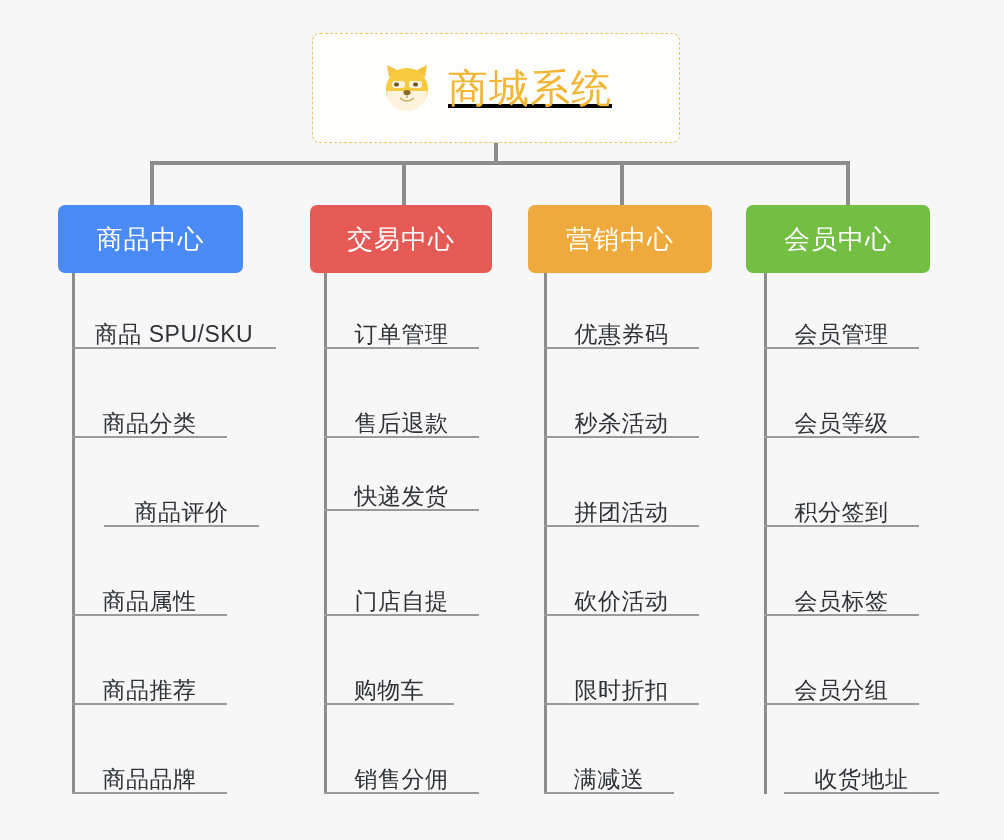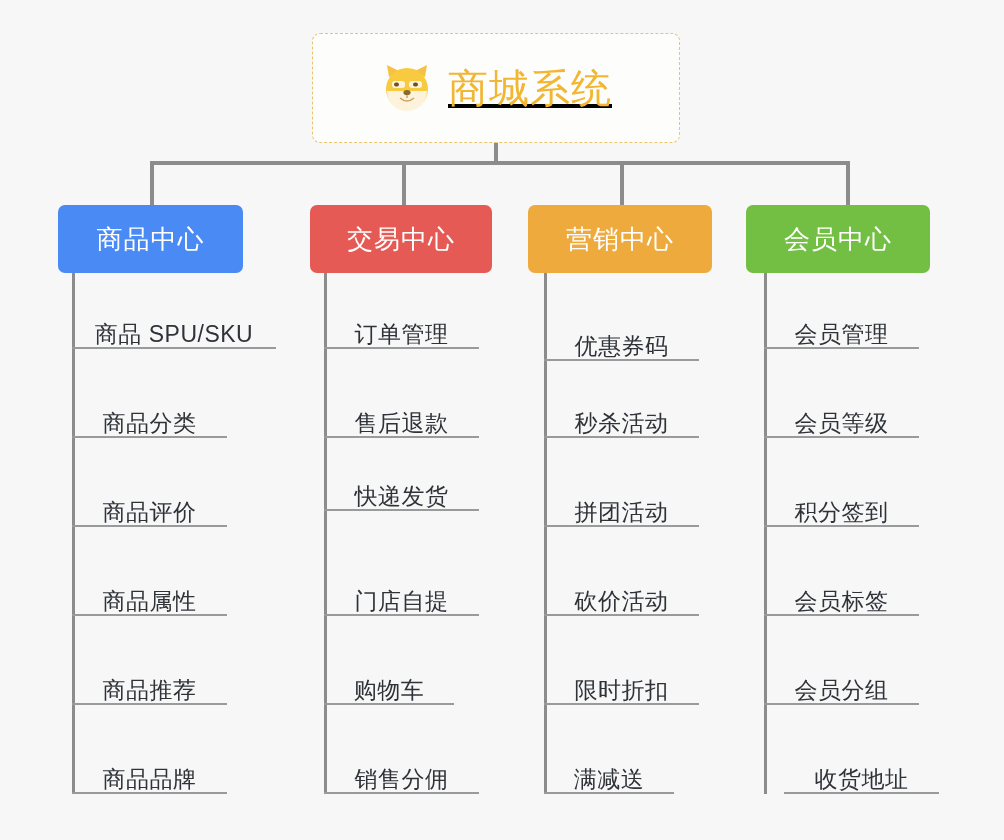--- a/index.html
+++ b/index.html
@@ -155,21 +155,21 @@
   </div>
 
   <div class="branch" style="left:72px;">
     <div class="spine" style="height: 521px;"></div>
     <div class="leaf" style="top:0px; width:204px; height:76px;">
       <span class="leaf-label">商品 SPU/SKU</span>
     </div>
     <div class="leaf" style="top:89px; width:155px; height:76px;">
       <span class="leaf-label">商品分类</span>
     </div>
-    <div class="leaf" style="top:178px; width:155px; height:76px;">
+    <div class="leaf" style="top:178px; width:155px; height:76px;margin-left:32px;">
       <span class="leaf-label">商品评价</span>
     </div>
     <div class="leaf" style="top:267px; width:155px; height:76px;">
       <span class="leaf-label">商品属性</span>
     </div>
     <div class="leaf" style="top:356px; width:155px; height:76px;">
       <span class="leaf-label">商品推荐</span>
     </div>
     <div class="leaf" style="top:445px; width:155px; height:76px;">
       <span class="leaf-label">商品品牌</span>
@@ -193,21 +193,21 @@
     <div class="leaf" style="top:356px; width:130px; height:76px;">
       <span class="leaf-label">购物车</span>
     </div>
     <div class="leaf" style="top:445px; width:155px; height:76px;">
       <span class="leaf-label">销售分佣</span>
     </div>
   </div>
 
   <div class="branch" style="left:544px;">
     <div class="spine" style="height: 521px;"></div>
-    <div class="leaf" style="top:12px; width:155px; height:76px;">
+    <div class="leaf" style="top:0px; width:155px; height:76px;">
       <span class="leaf-label">优惠券码</span>
     </div>
     <div class="leaf" style="top:89px; width:155px; height:76px;">
       <span class="leaf-label">秒杀活动</span>
     </div>
     <div class="leaf" style="top:178px; width:155px; height:76px;">
       <span class="leaf-label">拼团活动</span>
     </div>
     <div class="leaf" style="top:267px; width:155px; height:76px;">
       <span class="leaf-label">砍价活动</span>

